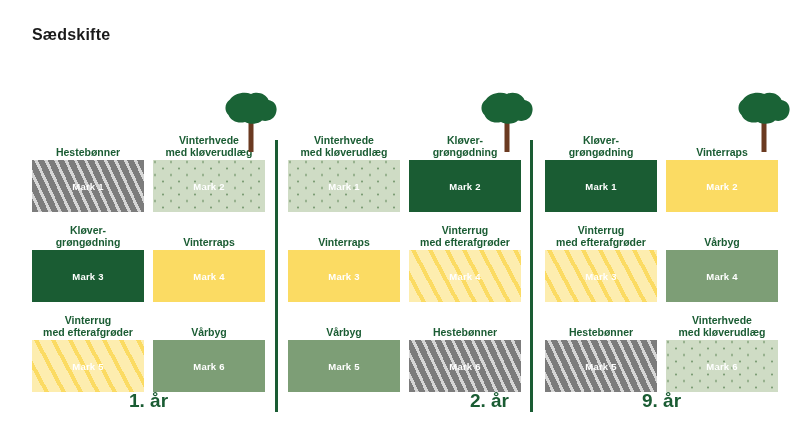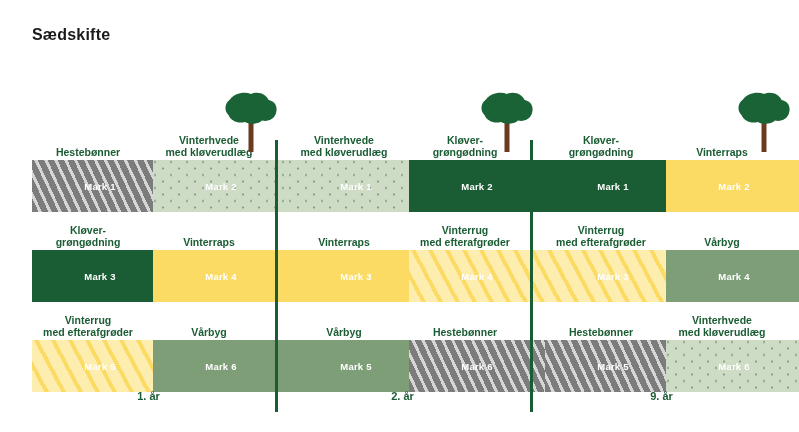--- a/index.html
+++ b/index.html
@@ -74,23 +74,22 @@
     font-weight: 700;
     line-height: 11.5px;
     color: #1a5c33;
     white-space: pre-line;
   }
 
   .crop-block {
     position: absolute;
     left: 0;
     bottom: 0;
-    width: 92px;
+    width: 112px;
     height: 52px;
-    padding-left: 44px;
   }
 
   .crop-block .field-name {
     position: absolute;
     left: 0;
     right: 0;
     top: 50%;
     transform: translateY(-50%);
     text-align: center;
     font-size: 9.5px;
@@ -160,26 +159,26 @@
   }
   .year-divider.div-0 { left: 275px; }
   .year-divider.div-1 { left: 530px; }
 
   
   .year-caption {
     position: absolute;
     top: 294px;
     width: 233px;
     text-align: center;
-    font-size: 11px;
+    font-size: 19px;
     font-weight: 700;
     color: #1a5c33;
   }
   .year-caption.cap-0 { left: 32px; }
-  .year-caption.cap-1 { left: 286px; }
+  .year-caption.cap-1 { left: 276px; text-align: right; }
   .year-caption.cap-2 { left: 545px; }
 </style>
 </head>
 <body>
 
 <div id="page-title">Sædskifte</div>
 
 <div id="rotation-chart">
 
   <div class="year-column col-0">

